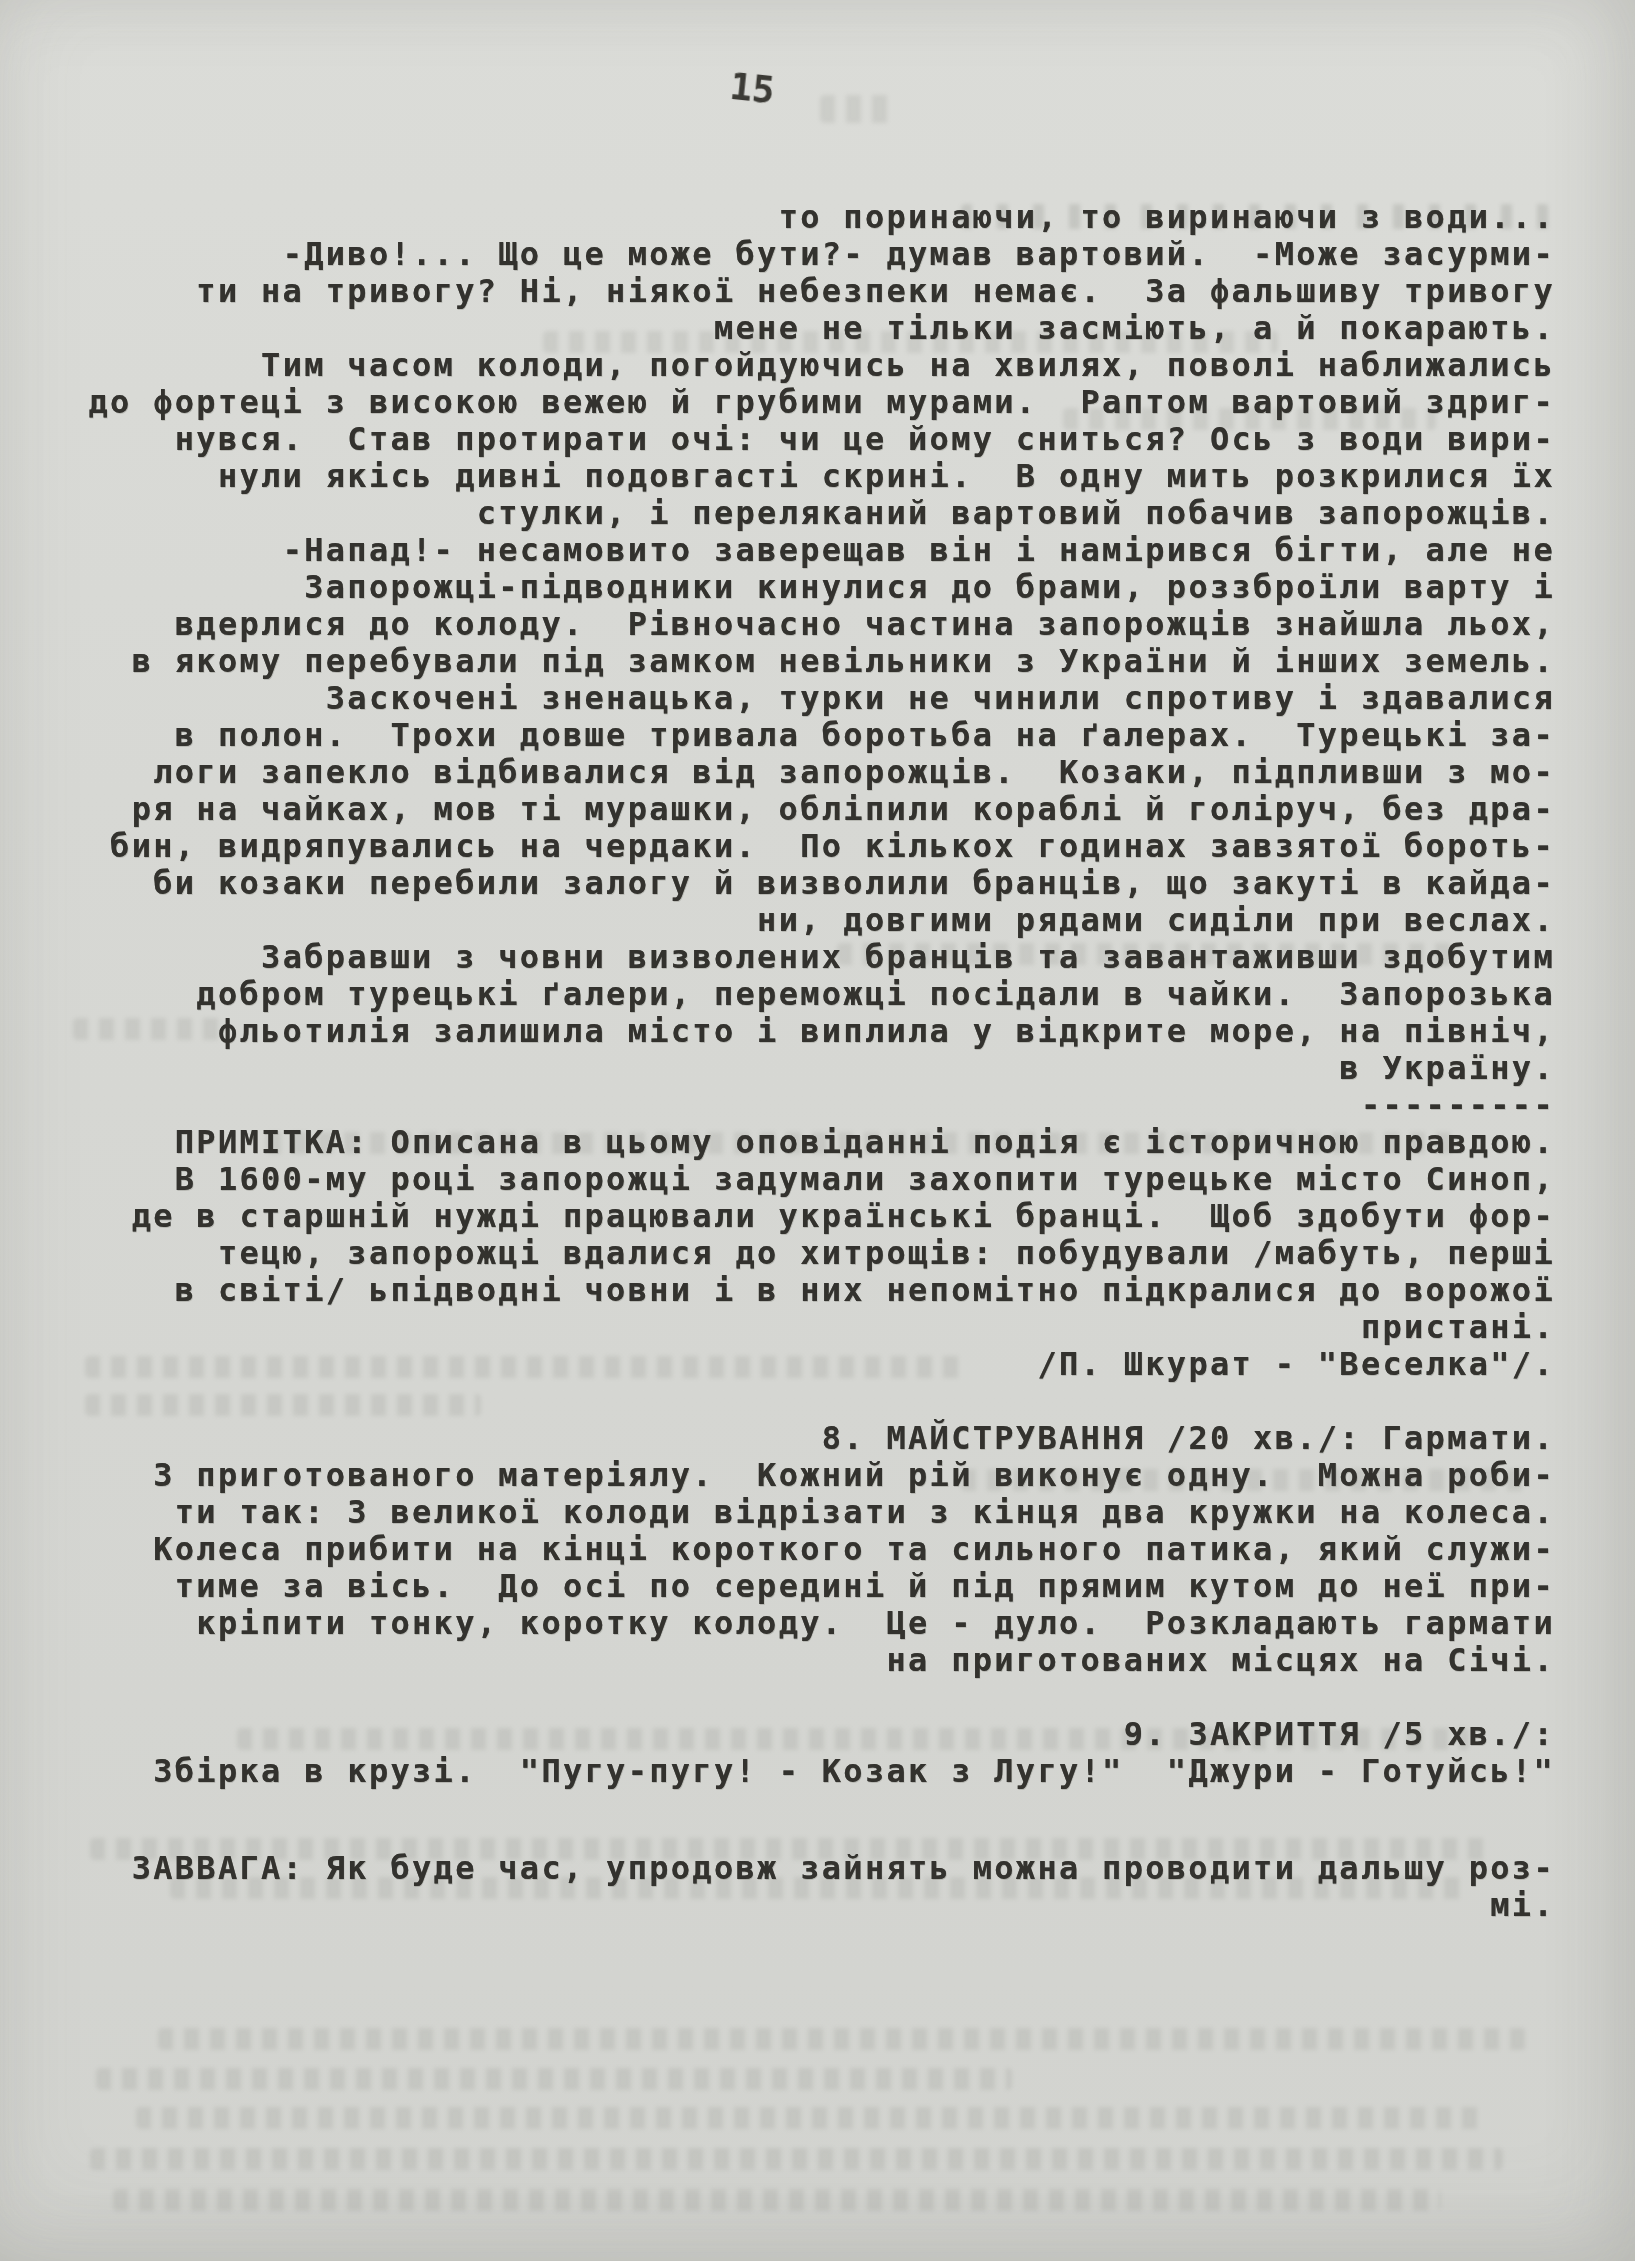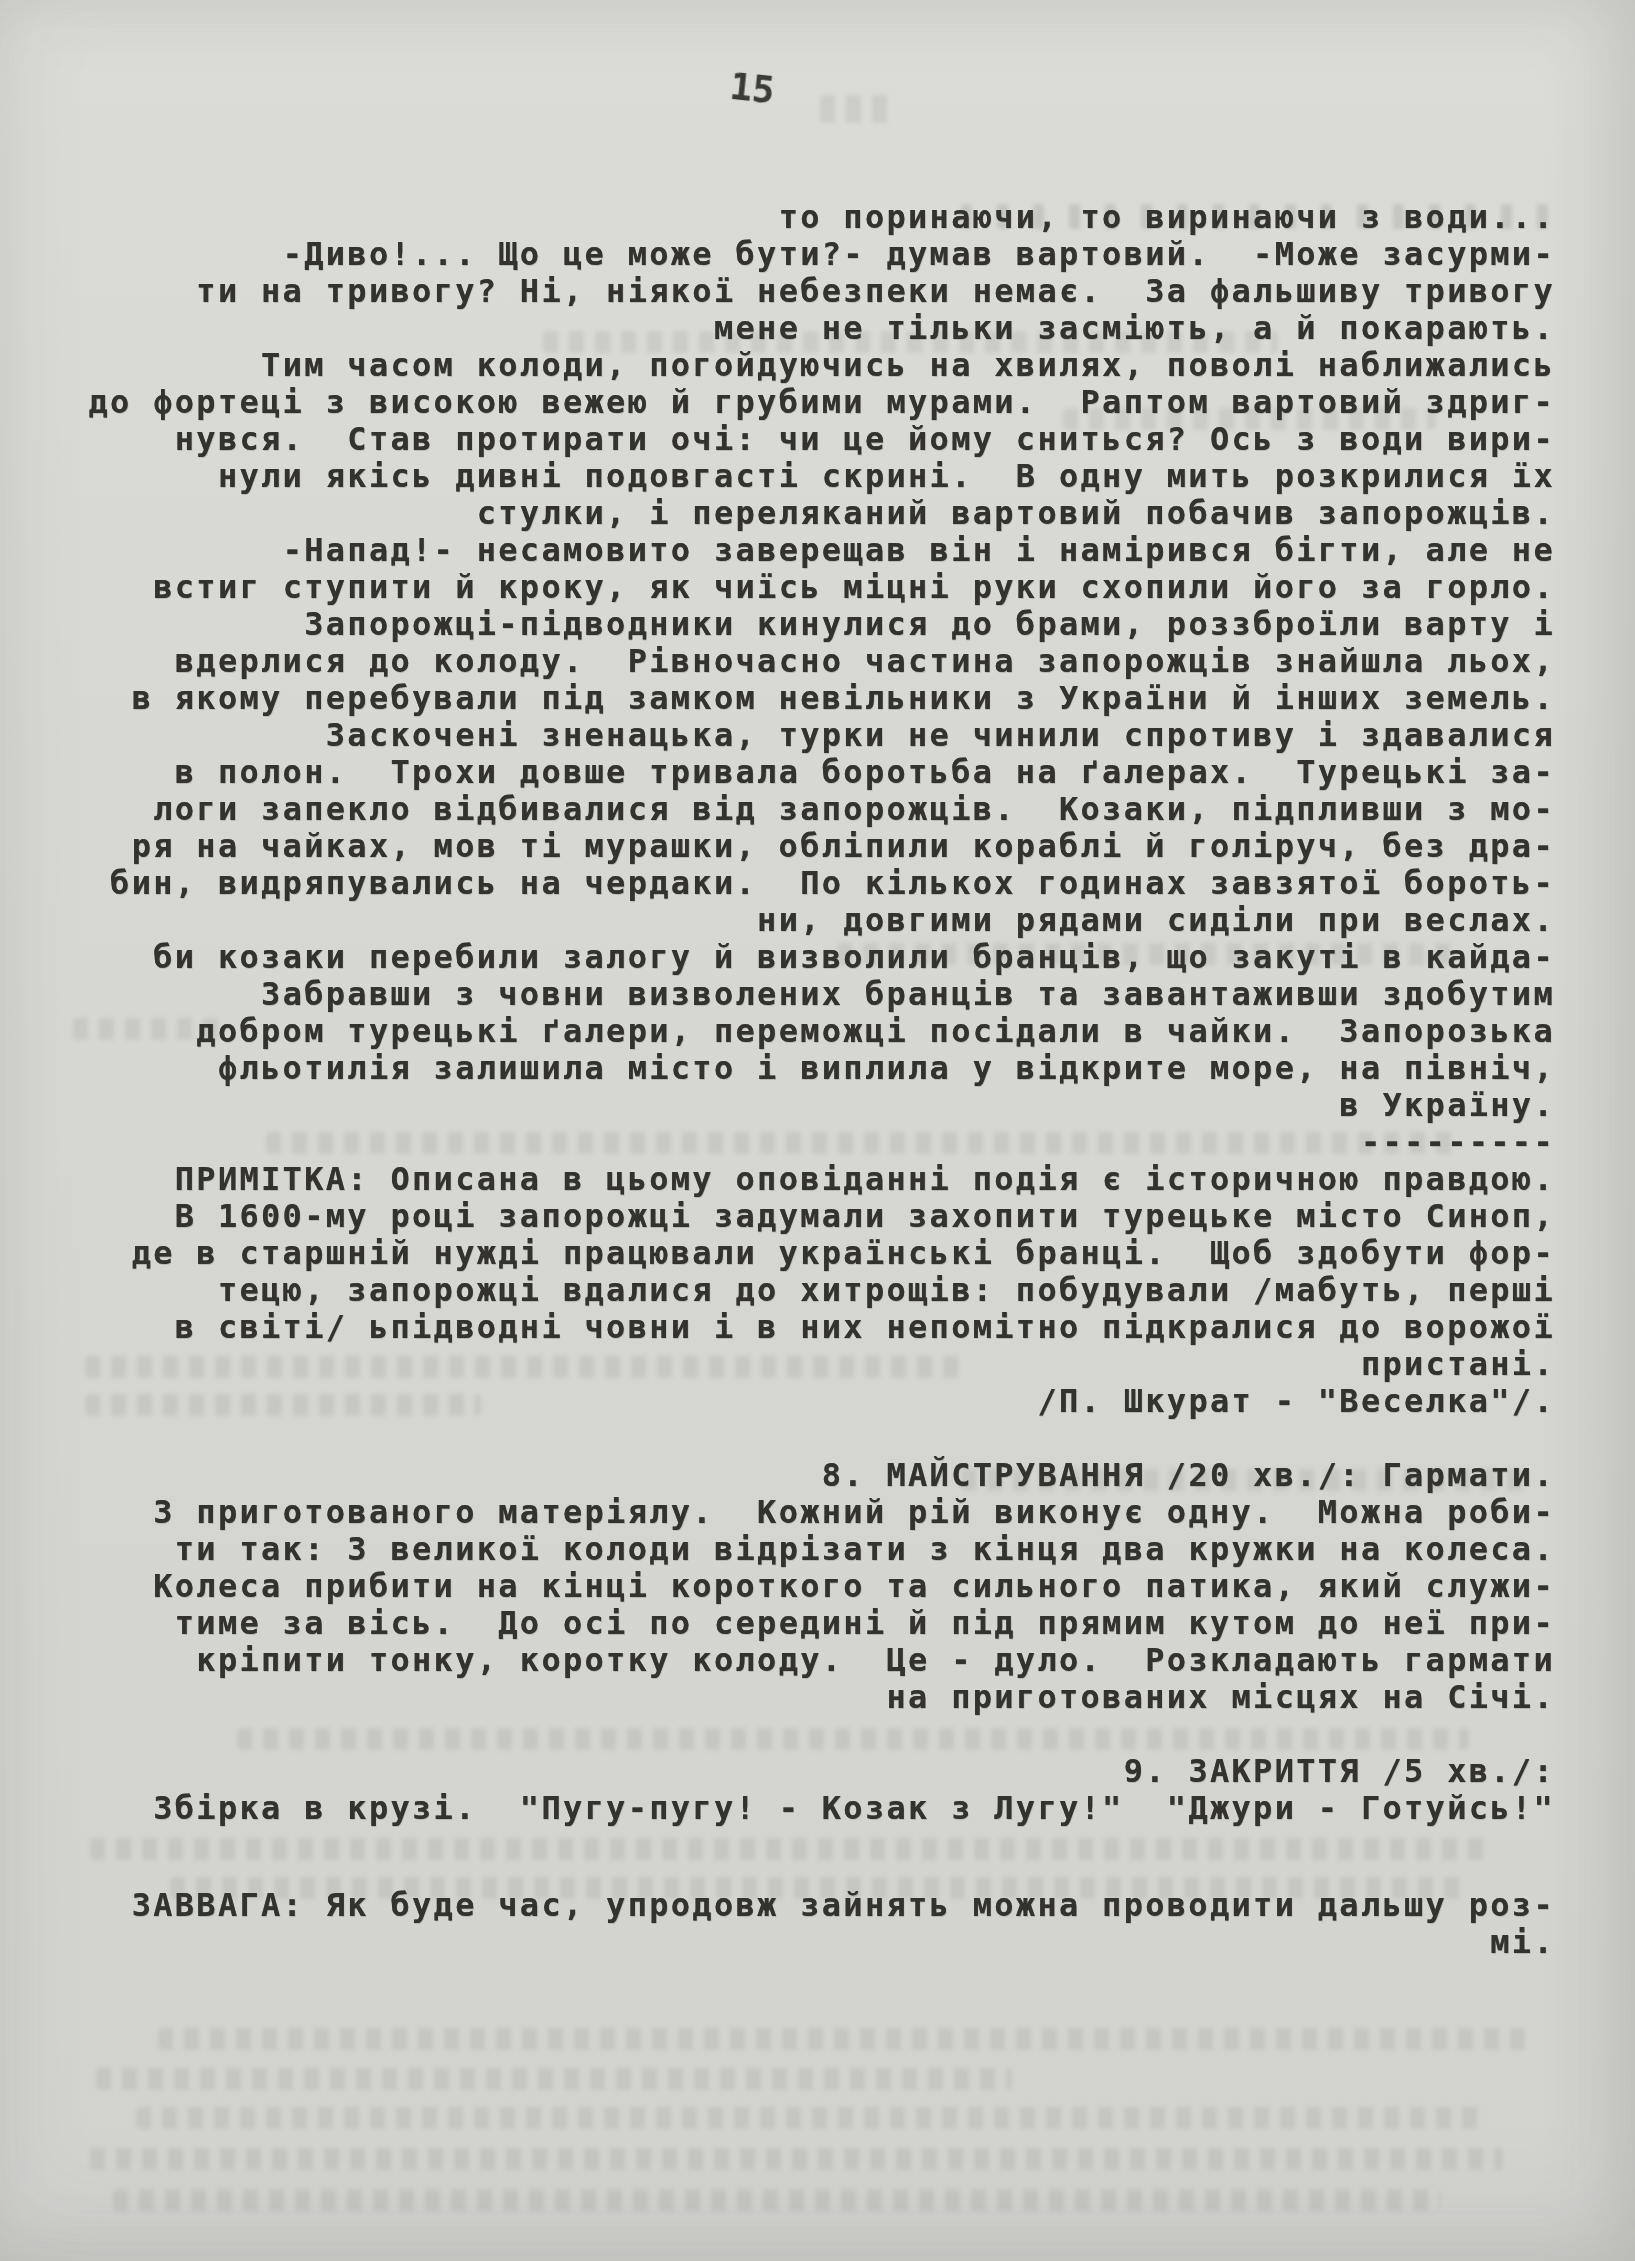--- a/index.html
+++ b/index.html
@@ -78,31 +78,30 @@
       <div class="line">то поринаючи, то виринаючи з води...</div>
       <div class="line indent">-Диво!... Що це може бути?- думав вартовий.  -Може засурми-</div>
       <div class="line">ти на тривогу? Ні, ніякої небезпеки немає.  За фальшиву тривогу</div>
       <div class="line">мене не тільки засміють, а й покарають.</div>
       <div class="line indent">Тим часом колоди, погойдуючись на хвилях, поволі наближались</div>
       <div class="line">до фортеці з високою вежею й грубими мурами.  Раптом вартовий здриг-</div>
       <div class="line">нувся.  Став протирати очі: чи це йому сниться? Ось з води вири-</div>
       <div class="line">нули якісь дивні подовгасті скрині.  В одну мить розкрилися їх</div>
       <div class="line">стулки, і переляканий вартовий побачив запорожців.</div>
       <div class="line indent">-Напад!- несамовито заверещав він і намірився бігти, але не</div>
-      <div class="line">встиг ступити й кроку, як чиїсь міцні руки схопили його за горло.</div>
       <div class="line indent">Запорожці-підводники кинулися до брами, роззброїли варту і</div>
       <div class="line">вдерлися до колоду.  Рівночасно частина запорожців знайшла льох,</div>
       <div class="line">в якому перебували під замком невільники з України й інших земель.</div>
       <div class="line indent">Заскочені зненацька, турки не чинили спротиву і здавалися</div>
       <div class="line">в полон.  Трохи довше тривала боротьба на ґалерах.  Турецькі за-</div>
       <div class="line">логи запекло відбивалися від запорожців.  Козаки, підпливши з мо-</div>
       <div class="line">ря на чайках, мов ті мурашки, обліпили кораблі й голіруч, без дра-</div>
       <div class="line">бин, видряпувались на чердаки.  По кількох годинах завзятої бороть-</div>
+      <div class="line">би козаки перебили залогу й визволили бранців, що закуті в кайда-</div>
       <div class="line">ни, довгими рядами сиділи при веслах.</div>
-      <div class="line">би козаки перебили залогу й визволили бранців, що закуті в кайда-</div>
       <div class="line indent">Забравши з човни визволених бранців та завантаживши здобутим</div>
       <div class="line">добром турецькі ґалери, переможці посідали в чайки.  Запорозька</div>
       <div class="line">фльотилія залишила місто і виплила у відкрите море, на північ,</div>
       <div class="line">в Україну.</div>
       <div class="line">---------</div>
       <div class="line">ПРИМІТКА: Описана в цьому оповіданні подія є історичною правдою.</div>
       <div class="line">В 1600-му році запорожці задумали захопити турецьке місто Синоп,</div>
       <div class="line">де в старшній нужді працювали українські бранці.  Щоб здобути фор-</div>
       <div class="line">тецю, запорожці вдалися до хитрощів: побудували /мабуть, перші</div>
       <div class="line">в світі/ ьпідводні човни і в них непомітно підкралися до ворожої</div>

